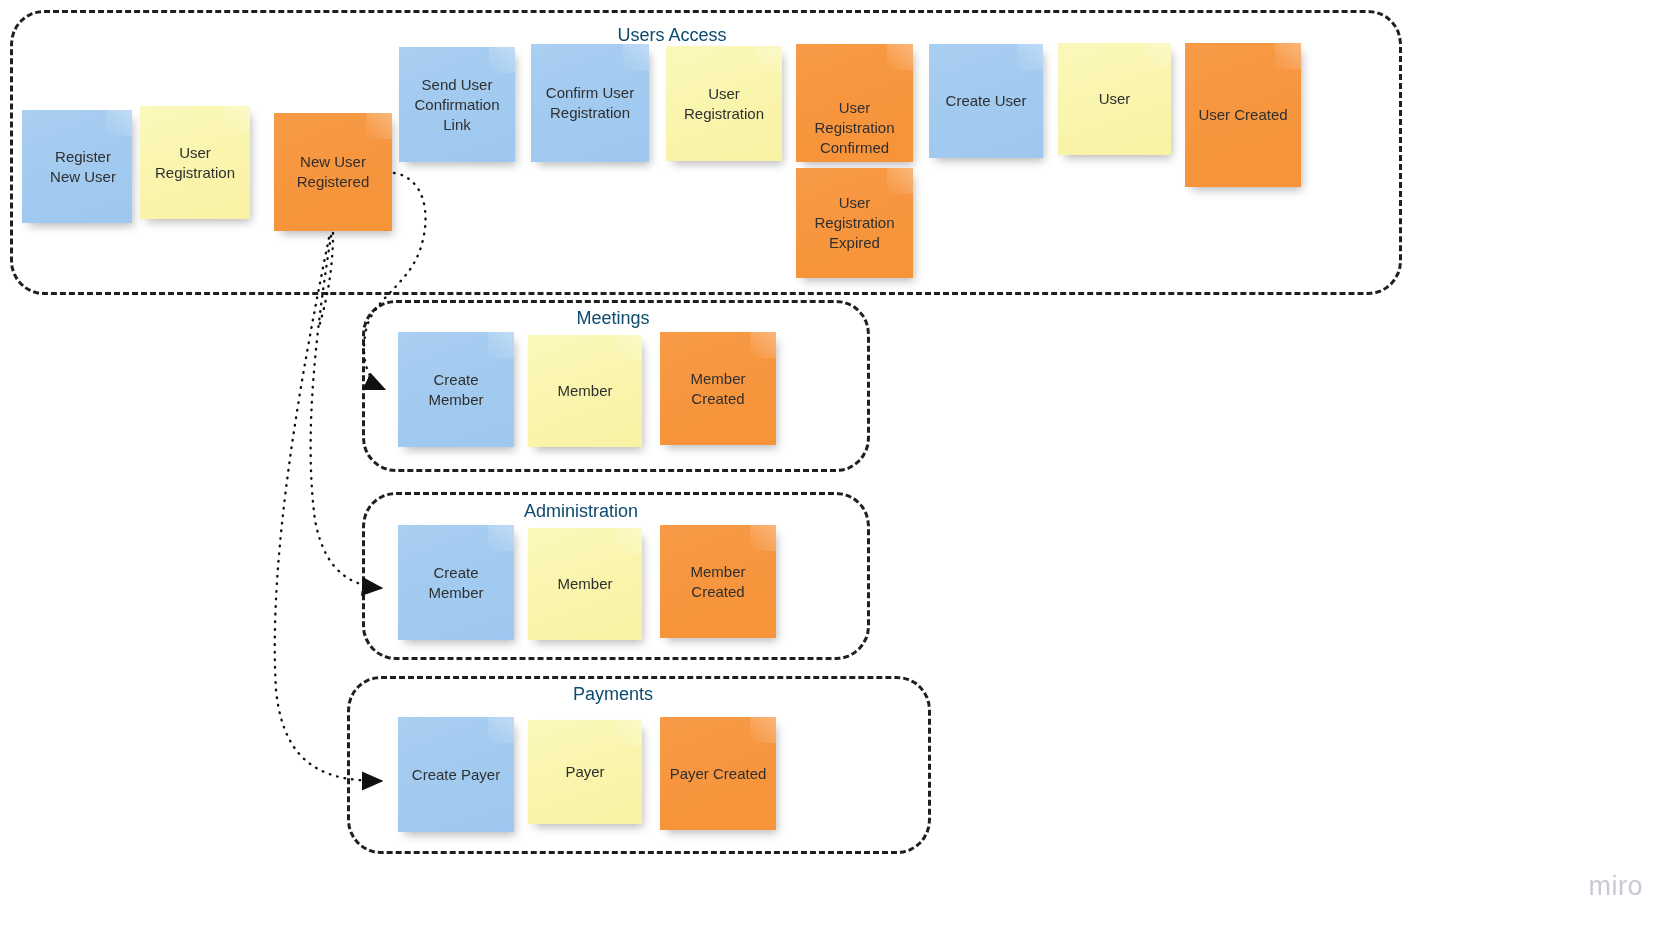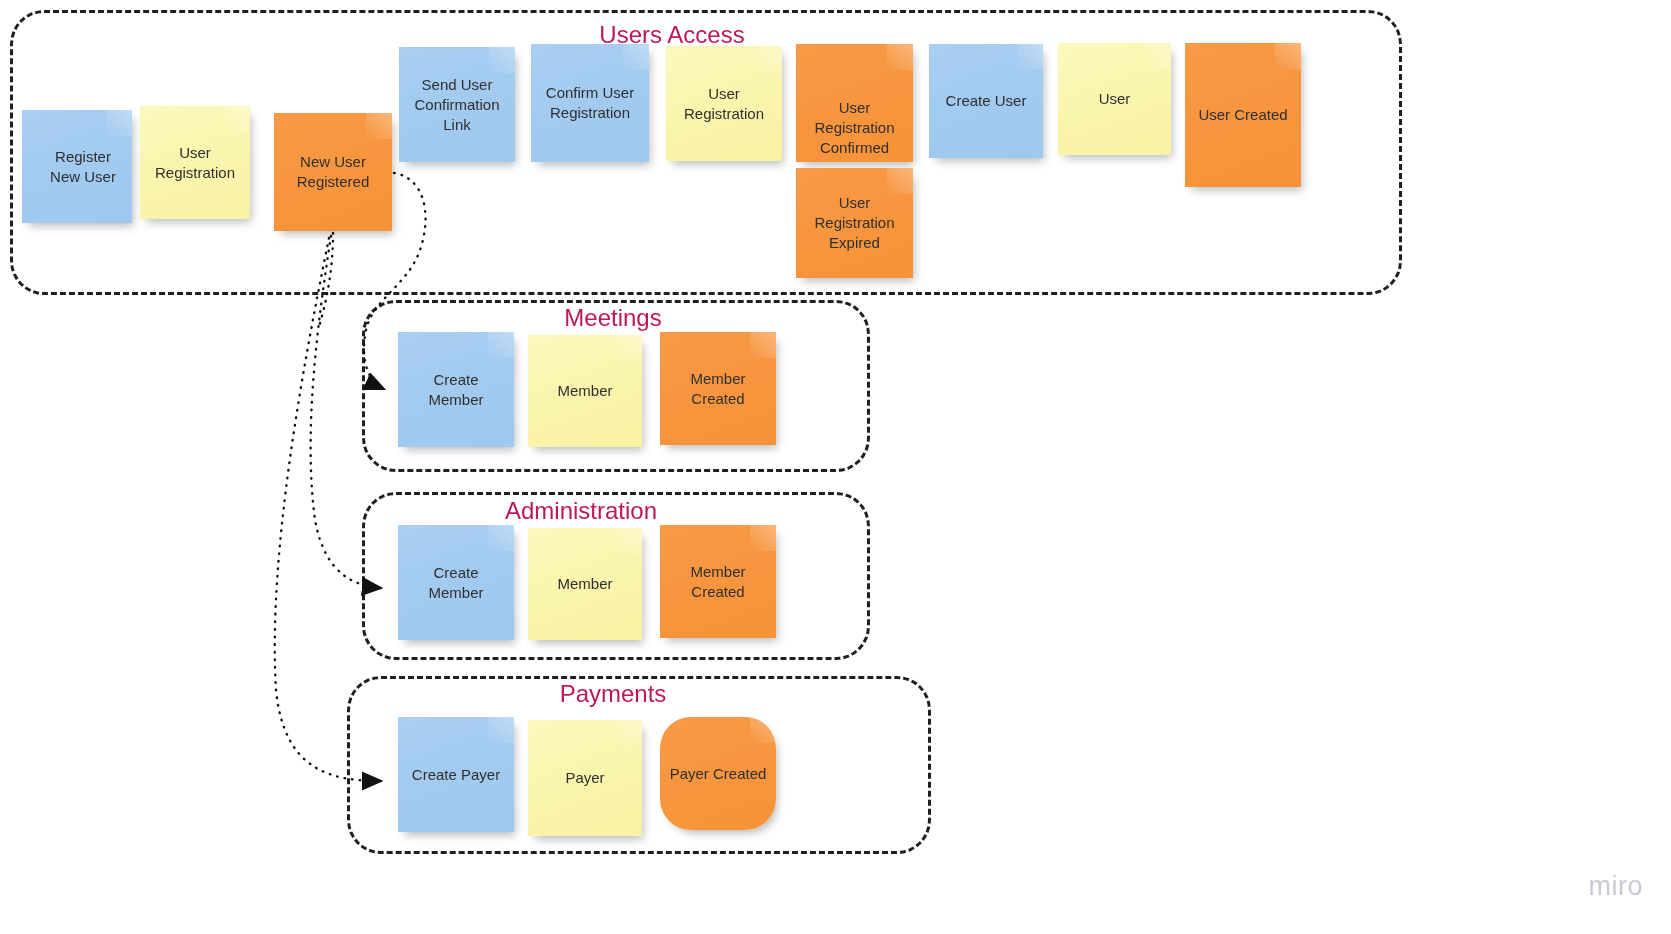--- a/index.html
+++ b/index.html
@@ -23,22 +23,22 @@
     position: absolute;
     box-sizing: border-box;
     border: 3px dashed #1f1f1f;
     border-radius: 34px;
     background: transparent;
     z-index: 1;
   }
   .frame-title {
     position: absolute;
     z-index: 4;
-    color: #be185d;
-    font-size: 24px;
+    color: #0c4a6e;
+    font-size: 18px;
     line-height: 22px;
     white-space: nowrap;
     background: #ffffff;
     padding: 0 6px;
     transform: translateX(-50%);
   }
 
   
   .note {
     position: absolute;
@@ -174,22 +174,22 @@
         <span>Member</span>
       </div>
       <div class="note orange" style="left: 660px; top: 525px; width: 116px; height: 113px;">
         <span>Member Created</span>
       </div>
       <div class="frame" style="left: 347px; top: 676px; width: 584px; height: 178px;"></div>
       <div class="frame-title" style="left: 613px; top: 683px;">Payments</div>
       <div class="note blue" style="left: 398px; top: 717px; width: 116px; height: 115px;">
         <span>Create Payer</span>
       </div>
-      <div class="note yellow" style="left: 528px; top: 720px; width: 114px; height: 116px;">
+      <div class="note yellow" style="left: 528px; top: 720px; width: 114px; height: 104px;">
         <span>Payer</span>
       </div>
-      <div class="note orange" style="left: 660px; top: 717px; width: 116px; height: 113px; border-radius: 31px;">
+      <div class="note orange" style="left: 660px; top: 717px; width: 116px; height: 113px;">
         <span>Payer Created</span>
       </div>
     </div>
 
   <div id="watermark">miro</div>
 </div>
 
 </body></html>

